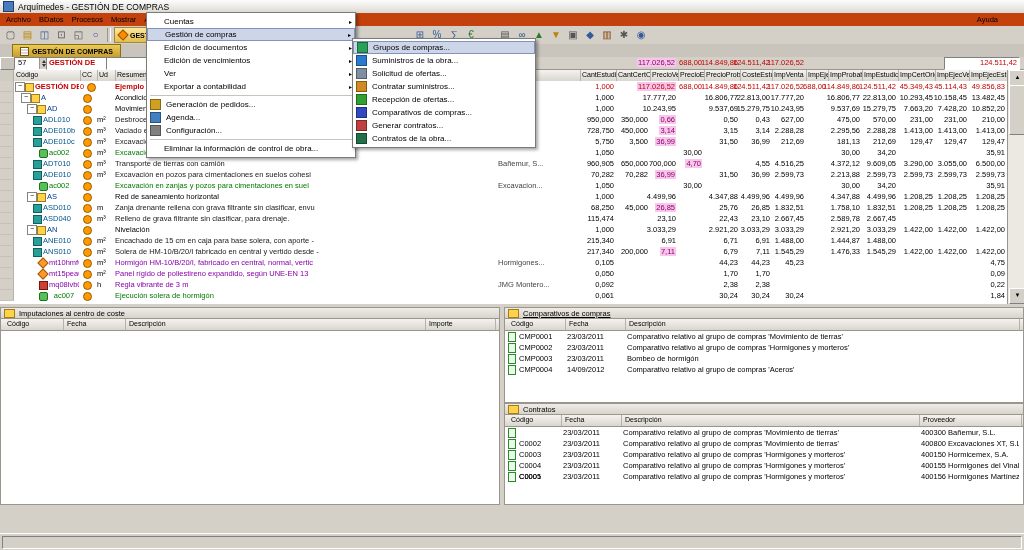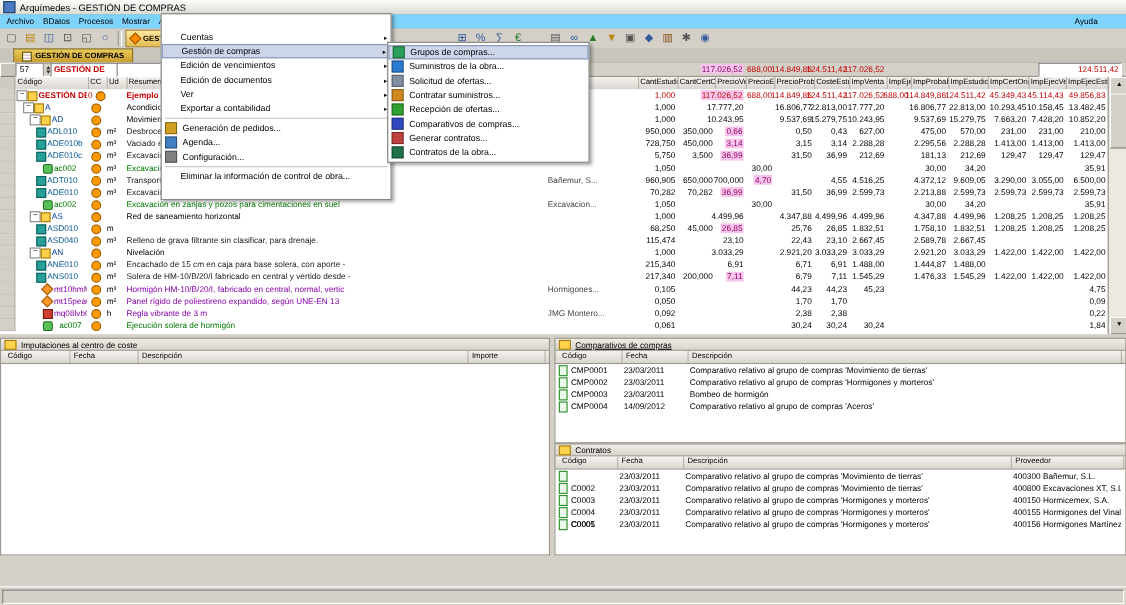--- a/index.html
+++ b/index.html
@@ -4,21 +4,21 @@
 <style>
   html,body{margin:0;padding:0;}
   body{width:1024px;height:550px;position:relative;overflow:hidden;
        background:#d4d0c8;font-family:"Liberation Sans",sans-serif;font-size:9px;color:#000;}
   
   .titlebar{position:absolute;top:0;left:0;right:0;height:13px;
     background:linear-gradient(#fdfdfc,#dcd9d2);border-bottom:1px solid #a8a49c;
     display:flex;align-items:center;gap:4px;padding-left:3px;font-size:8.5px;}
   .appicon{width:9px;height:9px;background:linear-gradient(#6f9bd8,#2c5franklin);background:#4a7ac0;border:1px solid #20406a;}
   
-  .menubar{position:absolute;top:13px;left:0;right:0;height:13px;background:#7dd3fc;
+  .menubar{position:absolute;top:13px;left:0;right:0;height:13px;background:#c2410c;
     border-bottom:1px solid #b8b4ac;display:flex;align-items:center;font-size:7.5px;padding-left:2px;}
   .mitem{padding:1px 4px;white-space:nowrap;}
   .mitem.mopen{background:#ece9e2;border:1px solid;border-color:#808080 #fff #ece9e2 #808080;}
   .mitem.mhelp{margin-left:auto;margin-right:22px;}
   
   .toolbar{position:absolute;top:26px;left:0;right:0;height:18px;background:#d4d0c8;
     border-bottom:1px solid #b8b4ac;display:flex;align-items:center;padding-left:2px;}
   .tbico{width:17px;height:15px;display:flex;align-items:center;justify-content:center;
     font-size:10px;line-height:1;}
   .tbsep{width:2px;height:14px;border-left:1px solid #9a968e;border-right:1px solid #fff;margin:0 3px;}
@@ -106,21 +106,21 @@
     border-left:1px solid #9a968e;border-right:1px solid #9a968e;border-bottom:1px solid #9a968e;box-sizing:border-box;}
   .pbody{position:absolute;background:#fff;border:1px solid #9a968e;border-top:none;box-sizing:border-box;overflow:hidden;}
   .prow{position:absolute;left:0;width:100%;height:11px;}
   .pcell{position:absolute;top:1px;font-size:7.5px;white-space:nowrap;overflow:hidden;}
   
   .statusbar{position:absolute;left:0;right:0;bottom:0;height:16px;background:#d4d0c8;border-top:1px solid #fff;}
   .statusfield{position:absolute;left:2px;right:2px;top:2px;height:11px;
     border:1px solid;border-color:#808080 #fff #fff #808080;}
   
   .menu{position:absolute;left:146px;top:12px;width:208px;background:#fff;
-    border:1px solid #7a7a76;box-shadow:2px 2px 3px rgba(0,0,0,0.35);padding:14px 0;z-index:60;}
+    border:1px solid #7a7a76;box-shadow:2px 2px 3px rgba(0,0,0,0.35);padding:2px 0;z-index:60;}
   .submenu{position:absolute;left:352px;top:38px;width:182px;background:#fff;
     border:1px solid #7a7a76;box-shadow:2px 2px 3px rgba(0,0,0,0.35);padding:2px 0;z-index:61;}
   .menuitem{height:13px;display:flex;align-items:center;padding:0 12px 0 3px;position:relative;
     font-size:8px;white-space:nowrap;box-sizing:border-box;}
   .menuitem.sel{background:#cdd5e8;border:1px solid #8494b8;}
   .micon{width:9px;height:9px;margin-right:5px;flex:none;}
   .marrow{position:absolute;right:3px;font-size:6px;}
   .marrow::before{content:"▸";}
   .menusep{height:1px;background:#c8c4bc;margin:2px 3px;}
 </style>
@@ -417,20 +417,21 @@
       <div class="ncell" style="right: 74px;">1.208,25</div>
       <div class="ncell" style="right: 40px;">1.208,25</div>
       <div class="ncell" style="right: 2px;">1.208,25</div>
     </div>
     <div class="grow item" style="top: 121px;">
       <div class="rowhdr"></div>
       <div class="tico ico-item" style="left: 33px;"></div>
       <div class="codec" style="left: 43px; width: 36px;">ASD010</div>
       <div class="tico ico-cc" style="left: 83px;"></div>
       <div class="udc">m</div>
+      <div class="resum">Zanja drenante rellena con grava filtrante sin clasificar, envu</div>
       <div class="ncell" style="right: 393px;">68,250</div>
       <div class="ncell" style="right: 359px;">45,000</div>
       <div class="ncell pinkcell" style="right: 331px;">26,85</div>
       <div class="ncell" style="right: 269px;">25,76</div>
       <div class="ncell" style="right: 237px;">26,85</div>
       <div class="ncell" style="right: 203px;">1.832,51</div>
       <div class="ncell" style="right: 147px;">1.758,10</div>
       <div class="ncell" style="right: 111px;">1.832,51</div>
       <div class="ncell" style="right: 74px;">1.208,25</div>
       <div class="ncell" style="right: 40px;">1.208,25</div>
@@ -671,26 +672,26 @@
       <div>Cuentas</div>
       <div class="marrow"></div>
     </div>
     <div class="menuitem sel">
       <div class="micon"></div>
       <div>Gestión de compras</div>
       <div class="marrow"></div>
     </div>
     <div class="menuitem">
       <div class="micon"></div>
+      <div>Edición de documentos</div>
+      <div class="marrow"></div>
+    </div>
+    <div class="menuitem">
+      <div class="micon"></div>
       <div>Edición de vencimientos</div>
-      <div class="marrow"></div>
-    </div>
-    <div class="menuitem">
-      <div class="micon"></div>
-      <div>Edición de documentos</div>
       <div class="marrow"></div>
     </div>
     <div class="menuitem">
       <div class="micon"></div>
       <div>Ver</div>
       <div class="marrow"></div>
     </div>
     <div class="menuitem">
       <div class="micon"></div>
       <div>Exportar a contabilidad</div>

